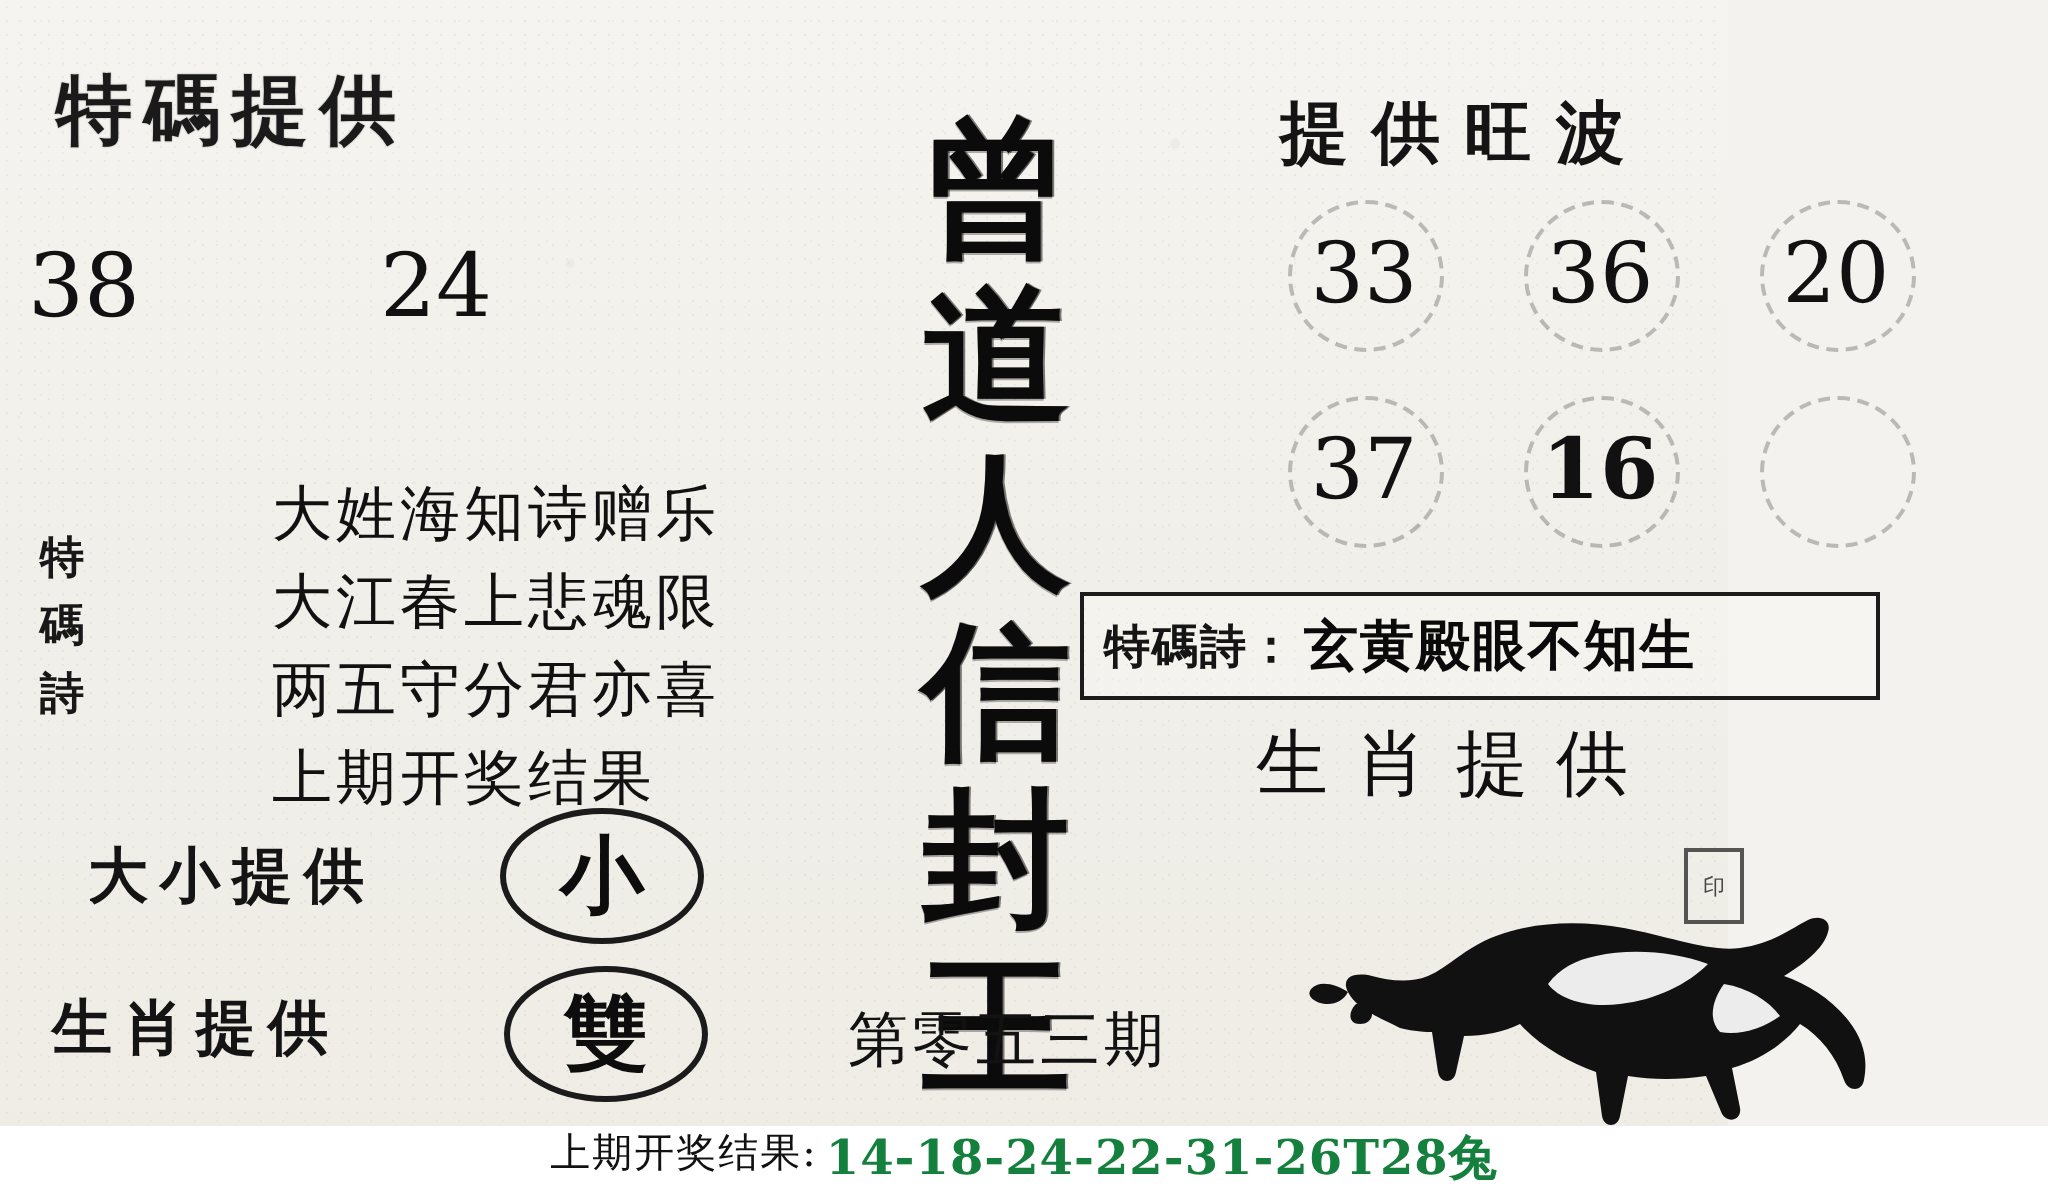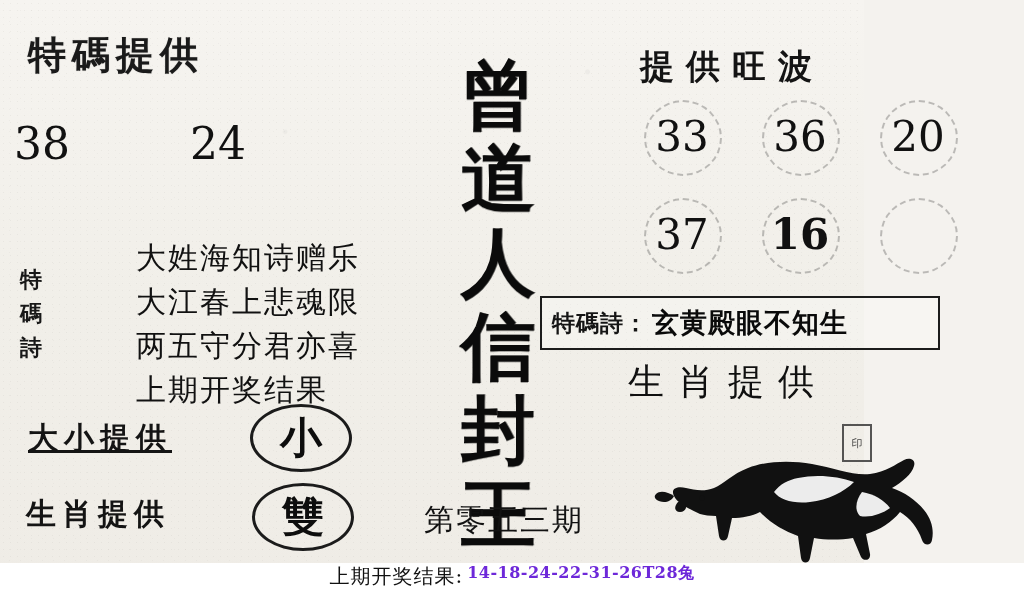--- a/index.html
+++ b/index.html
@@ -59,21 +59,21 @@
     color:#111;letter-spacing:2px;margin-left:44px;
   }
   #poem-lines div{white-space:nowrap;}
 
   
   .row-label{
     position:absolute;
     font-size:30px;font-family:"DejaVu Serif",serif;font-weight:bold;
     color:#141414;letter-spacing:6px;
   }
-  #daxiao-label{left:28px;top:418px;text-decoration:underline;}
+  #daxiao-label{left:44px;top:418px;}
   #danshuang-label{left:26px;top:494px;}
   .ellipse-badge{
     position:absolute;
     width:96px;height:62px;
     border:3px solid #1b1b1b;
     border-radius:50%;
     display:flex;align-items:center;justify-content:center;
   }
   .ellipse-badge .glyph{
     font-size:42px;font-family:"DejaVu Serif",serif;font-weight:bold;color:#0d0d0d;
@@ -164,21 +164,21 @@
   
   #footer-bar{
     position:absolute;left:0;bottom:0;width:1024px;height:36px;
     background:#ffffff;
     display:flex;align-items:flex-start;justify-content:center;
   }
   #footer-bar .f-label{
     font-size:20px;font-family:"DejaVu Serif",serif;color:#111;letter-spacing:1px;
   }
   #footer-bar .f-value{
-    font-size:16px;font-family:"DejaVu Serif",serif;font-weight:bold;color:#6d28d9;
+    font-size:24px;font-family:"DejaVu Serif",serif;font-weight:bold;color:#15803d;
     letter-spacing:0.5px;margin-left:4px;
   }
 </style>
 </head>
 <body>
 
 <div id="page">
   <div class="noise"></div>
 
   <div id="tm-heading">特碼提供</div>

